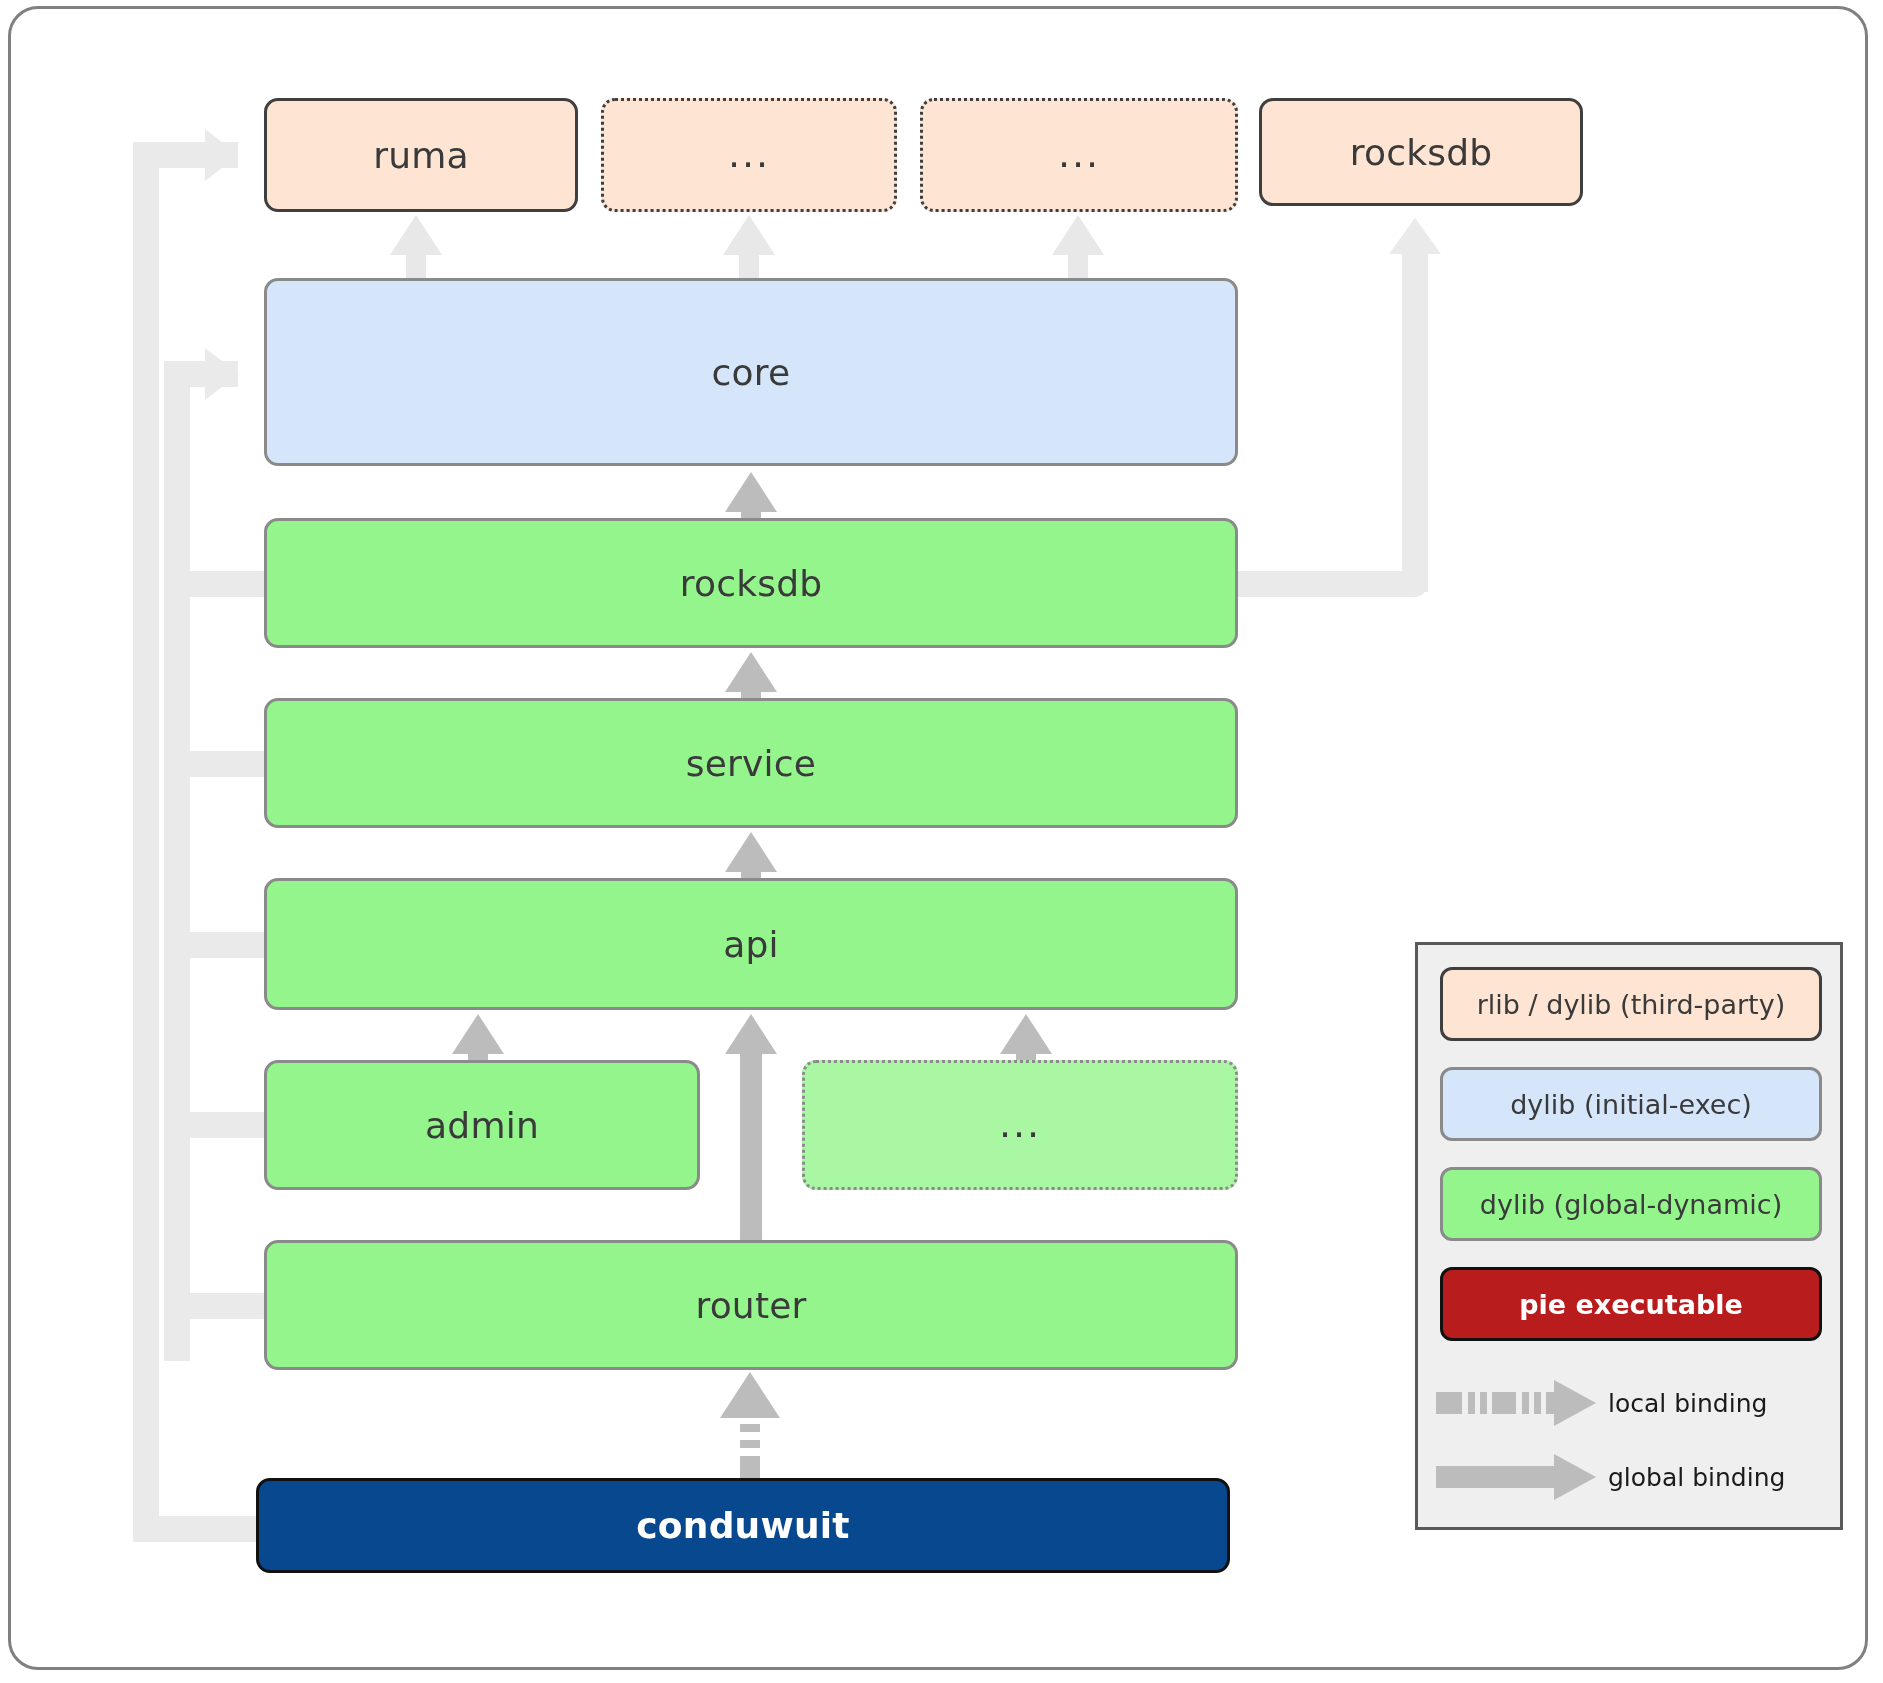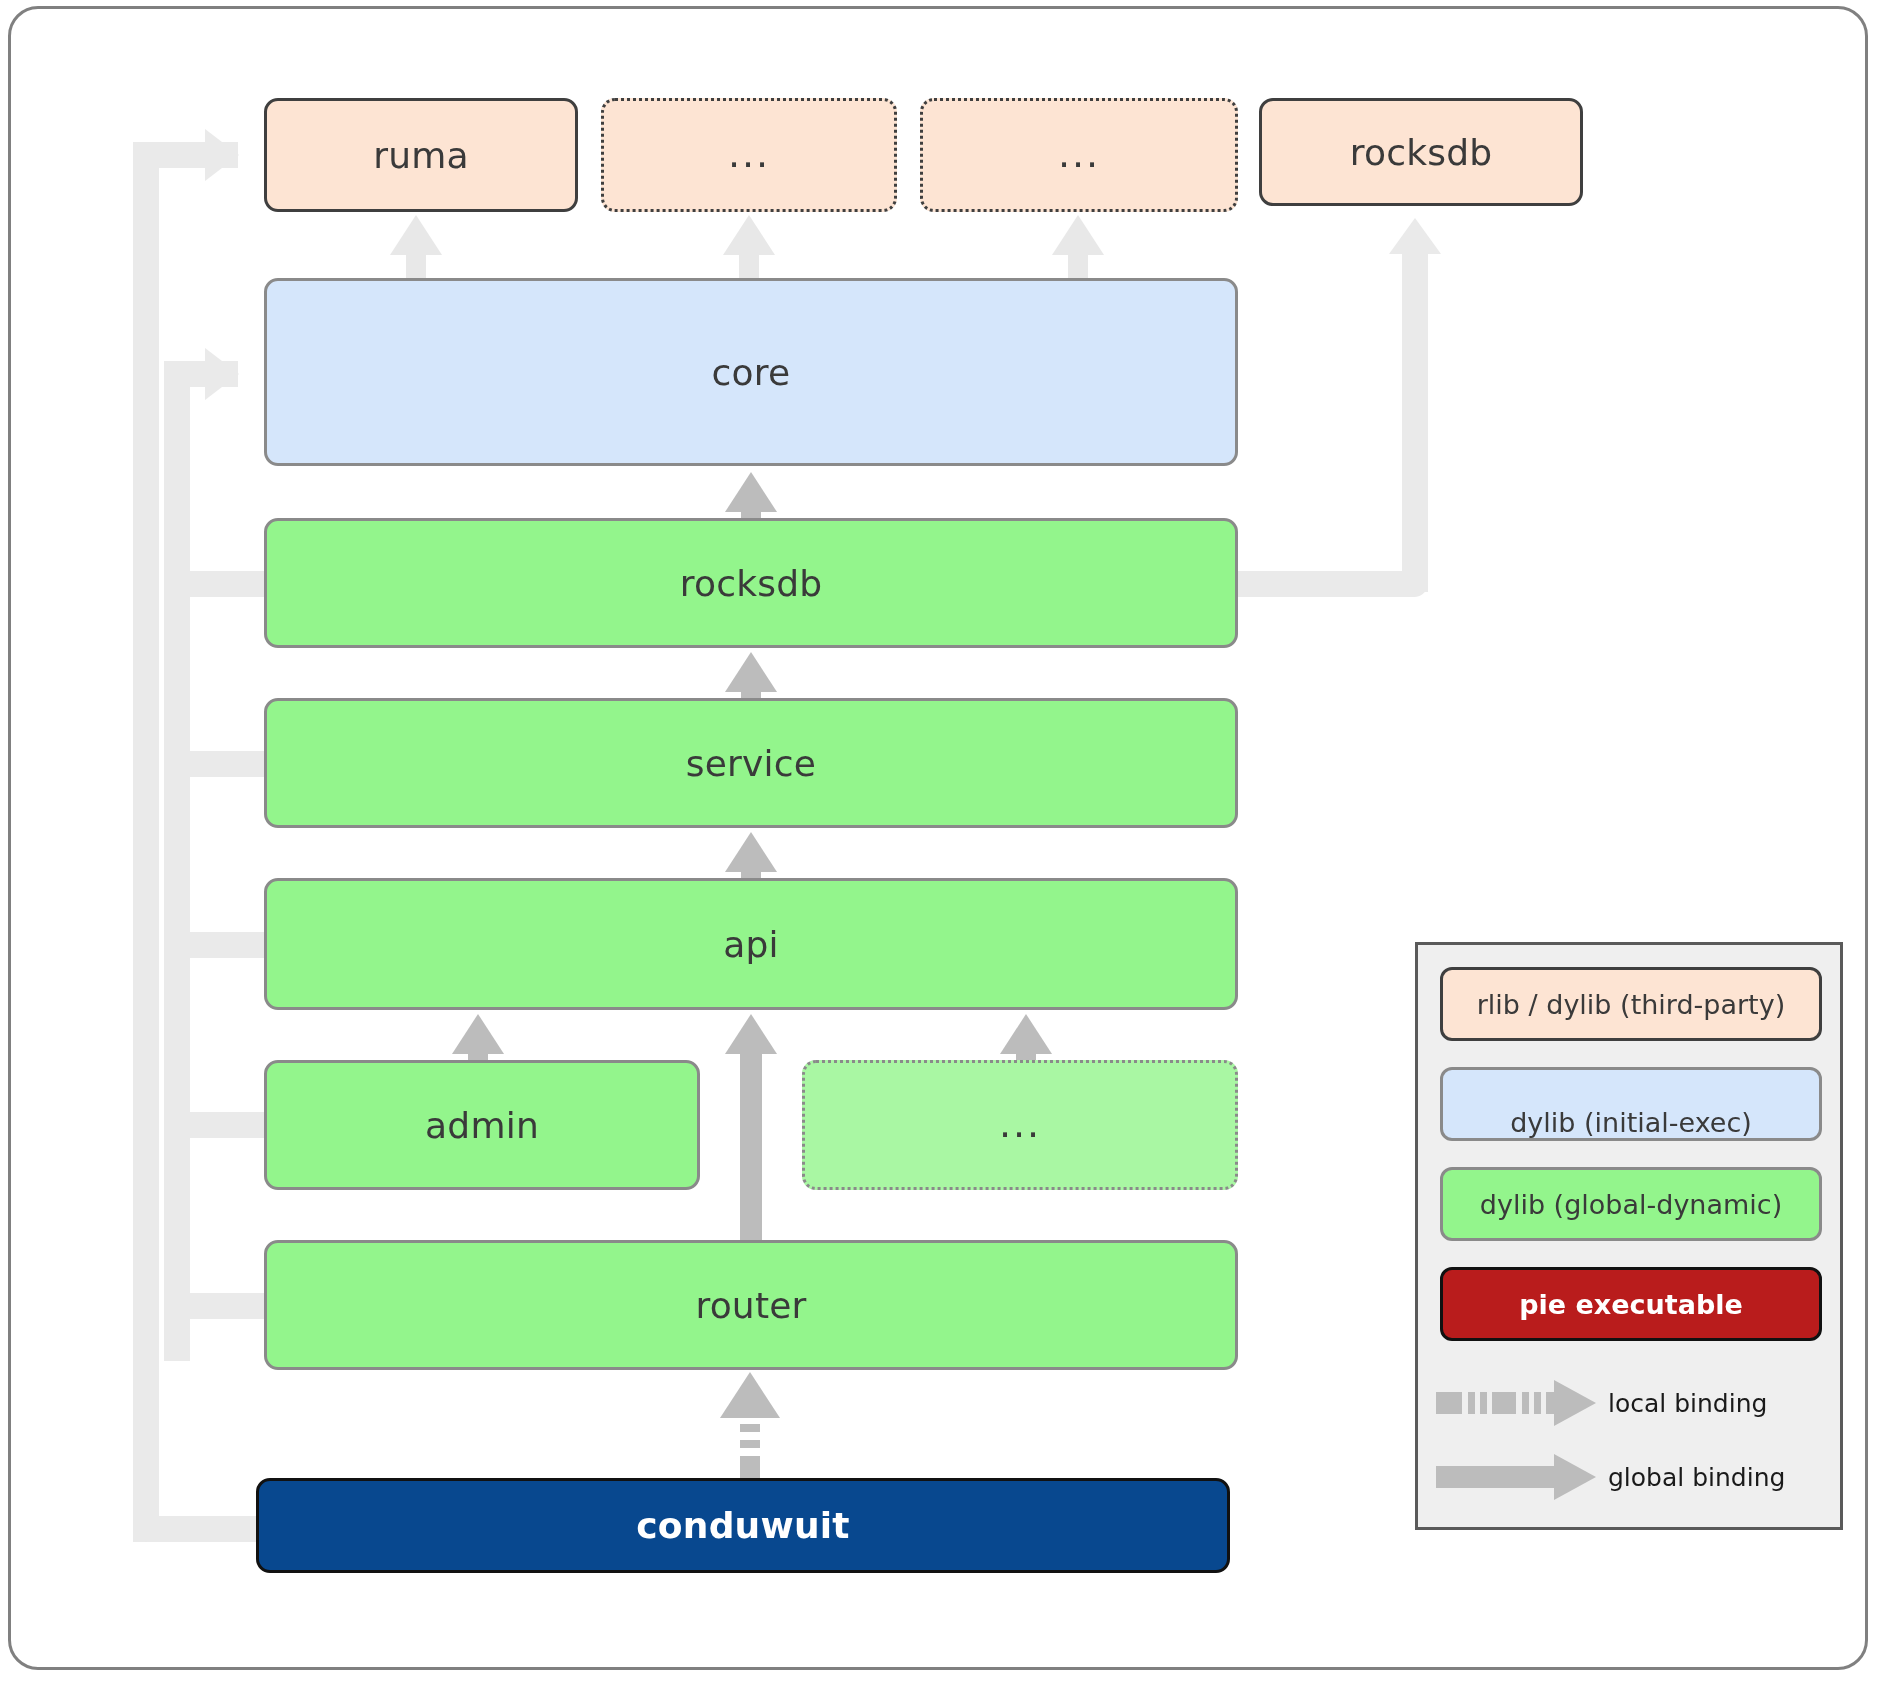--- a/index.html
+++ b/index.html
@@ -332,21 +332,21 @@
   </div>
 
   <div class="node pie" style="left:256px; top:1478px; width:974px; height:95px;">
     <span>conduwuit</span>
   </div>
 
   <div class="legend">
     <div class="legend-item" style="top:22px; background:#fde4d3; border:3px solid #3f3f3f;">
       <span>rlib / dylib (third-party)</span>
     </div>
-    <div class="legend-item" style="top:122px; background:#d5e6fb; border:3px solid #8a8a8a;align-items:flex-end;">
+    <div class="legend-item" style="top:122px; background:#d5e6fb; border:3px solid #8a8a8a;">
       <span>dylib (initial-exec)</span>
     </div>
     <div class="legend-item" style="top:222px; background:#93f58c; border:3px solid #8a8a8a;">
       <span>dylib (global-dynamic)</span>
     </div>
     <div class="legend-item" style="top:322px; background:#b91c1c; border:3px solid #111111; color:#ffffff; font-weight:bold;">
       <span>pie executable</span>
     </div>
 
     <div class="legend-row" style="top:428px;">

